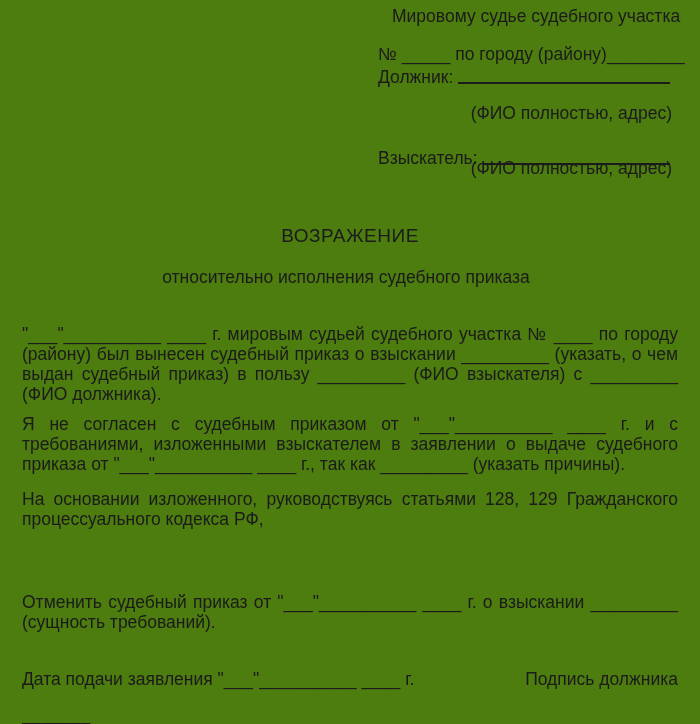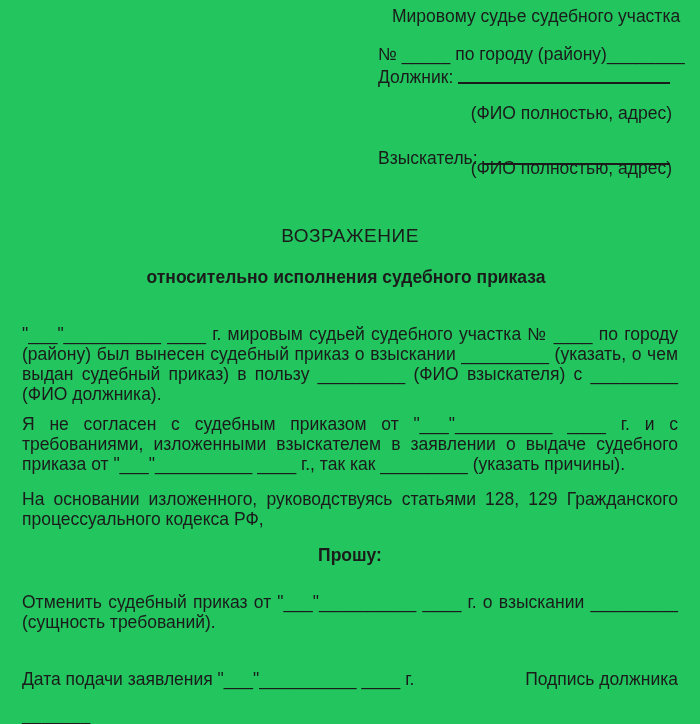--- a/index.html
+++ b/index.html
@@ -4,21 +4,21 @@
 <style>
   html, body {
     margin: 0;
     padding: 0;
     background: #ffffff;
   }
   .page {
     position: relative;
     width: 700px;
     height: 724px;
-    background: #22c55e;
+    background: #4d7c0f;
     color: #1b1b1b;
     font-family: "Liberation Sans", "DejaVu Sans", sans-serif;
     font-size: 17.5px;
     line-height: 20px;
     overflow: hidden;
   }
   .abs { position: absolute; }
 
   
   .h-court   { left: 392px; top: 6px;   white-space: nowrap; }
@@ -37,21 +37,21 @@
   .h-hint-claimant { top: 158px; }
 
   
   .title-main {
     left: 0; top: 225px; width: 700px;
     text-align: center; font-weight: normal;
     font-size: 19px; line-height: 22px; letter-spacing: 0.5px;
   }
   .title-sub {
     left: 0; top: 267px; width: 692px;
-    text-align: center; font-weight: bold;
+    text-align: center; font-weight: normal;
   }
 
   
   .para {
     left: 22px; width: 656px; margin: 0;
     text-align: justify;
     text-align-last: left;
   }
   .p1 { top: 324px; }
   .p2 { top: 414px; }
@@ -93,21 +93,20 @@
     <div class="abs h-hint h-hint-claimant">(ФИО полностью, адрес)</div>
   </div>
 
   <div class="abs title-main">ВОЗРАЖЕНИЕ</div>
   <div class="abs title-sub">относительно исполнения судебного приказа</div>
 
   <p class="abs para p1">"___"__________ ____ г. мировым судьей судебного участка № ____ по городу (району) был вынесен судебный приказ о взыскании _________ (указать, о чем выдан судебный приказ) в пользу _________ (ФИО взыскателя) с _________ (ФИО должника).</p>
   <p class="abs para p2">Я не согласен с судебным приказом от "___"__________ ____ г. и с требованиями, изложенными взыскателем в заявлении о выдаче судебного приказа от "___"__________ ____ г., так как _________ (указать причины).</p>
   <p class="abs para p3">На основании изложенного, руководствуясь статьями 128, 129 Гражданского процессуального кодекса РФ,</p>
 
-  <div class="abs request-heading">Прошу:</div>
 
   <p class="abs para p4">Отменить судебный приказ от "___"__________ ____ г. о взыскании _________ (сущность требований).</p>
 
   <div class="abs footer-row">
     <span>Дата подачи заявления "___"__________ ____ г.</span>
     <span>Подпись должника</span>
   </div>
   <div class="abs footer-blank">_______</div>
 
 </div>

